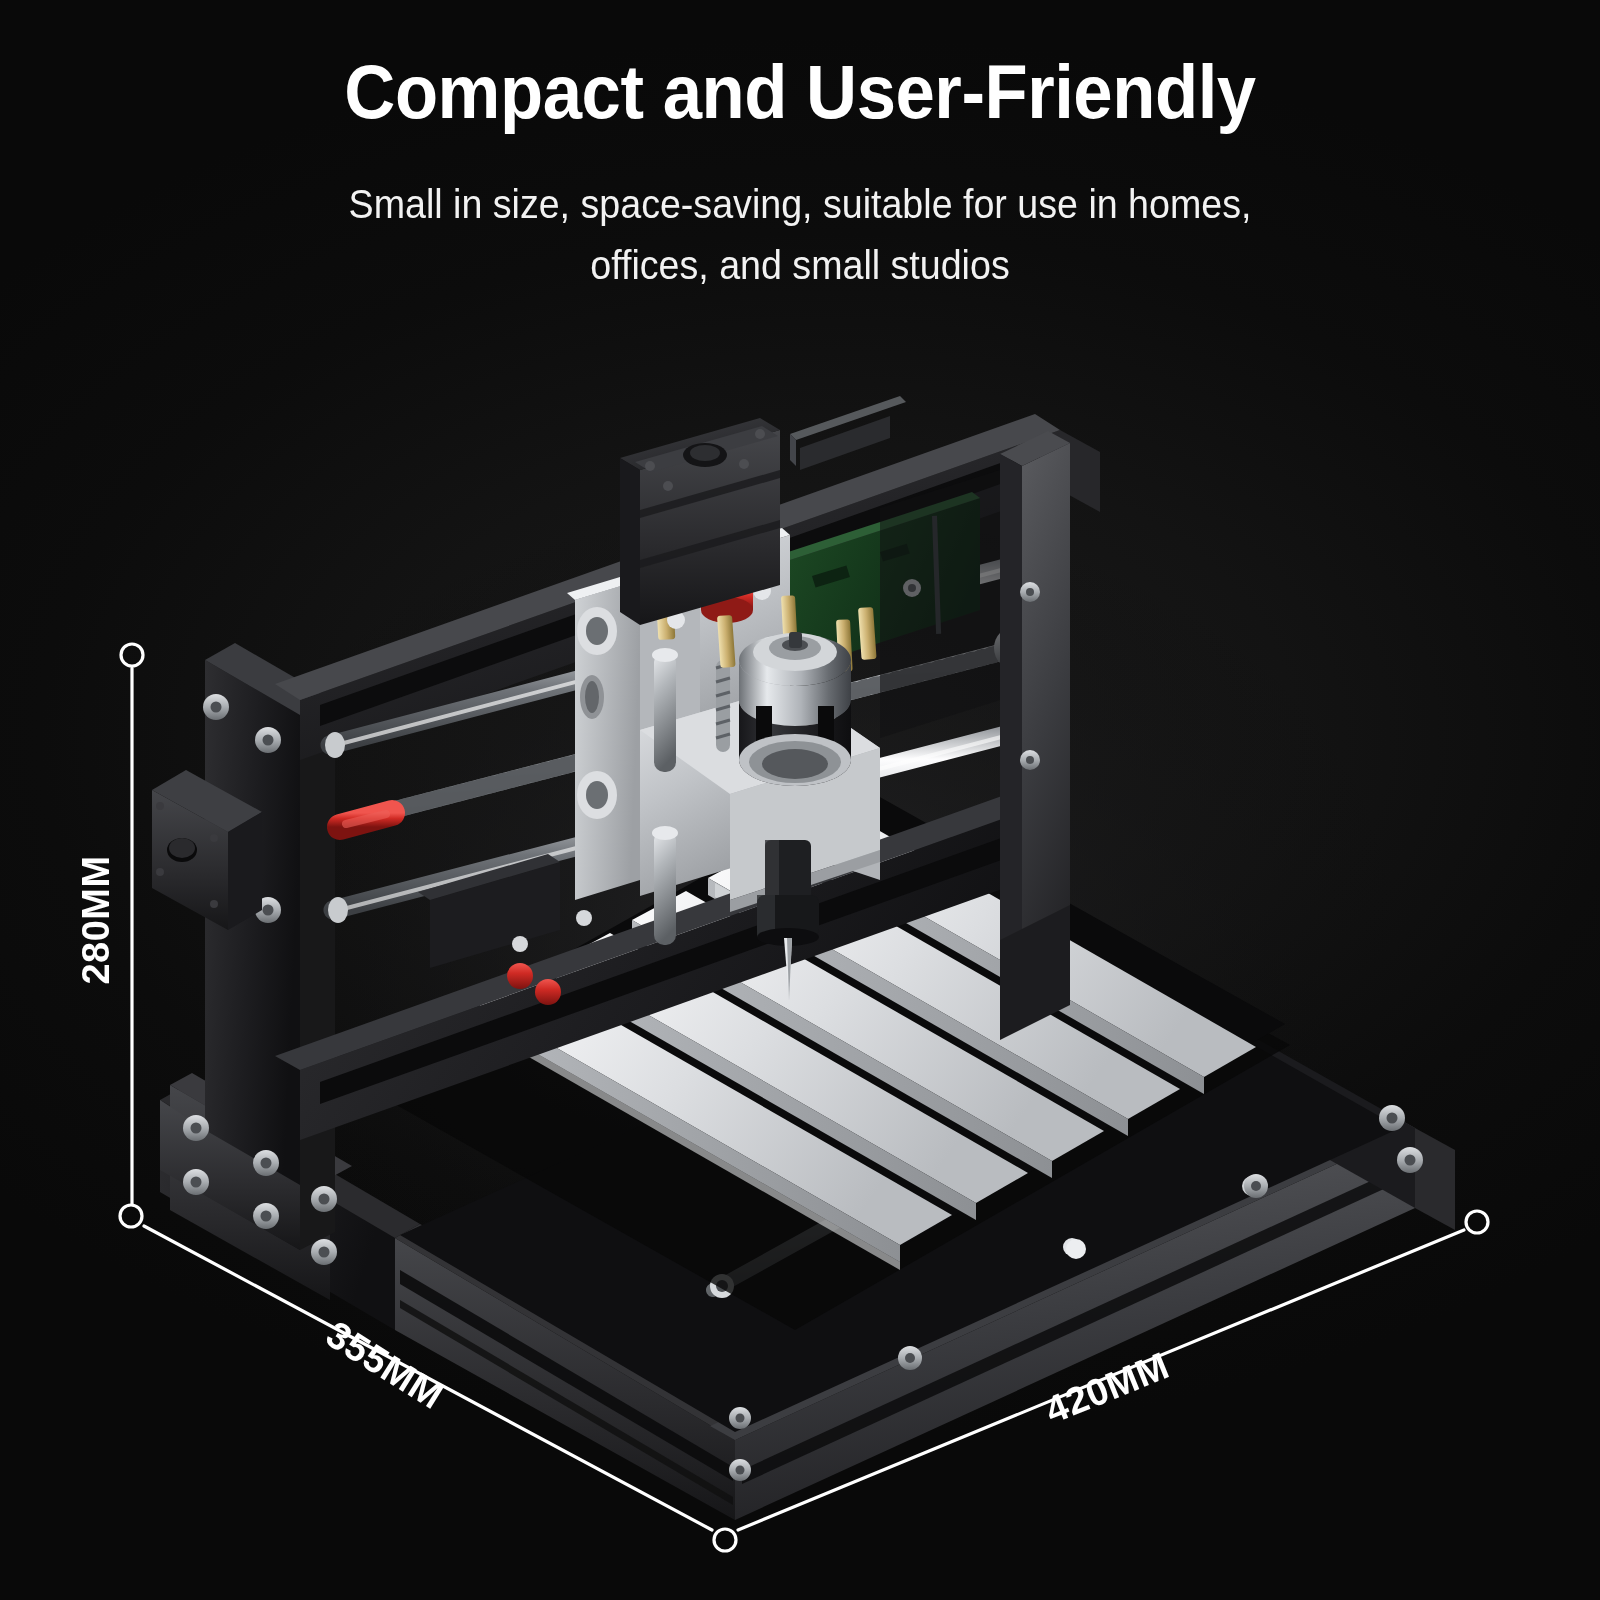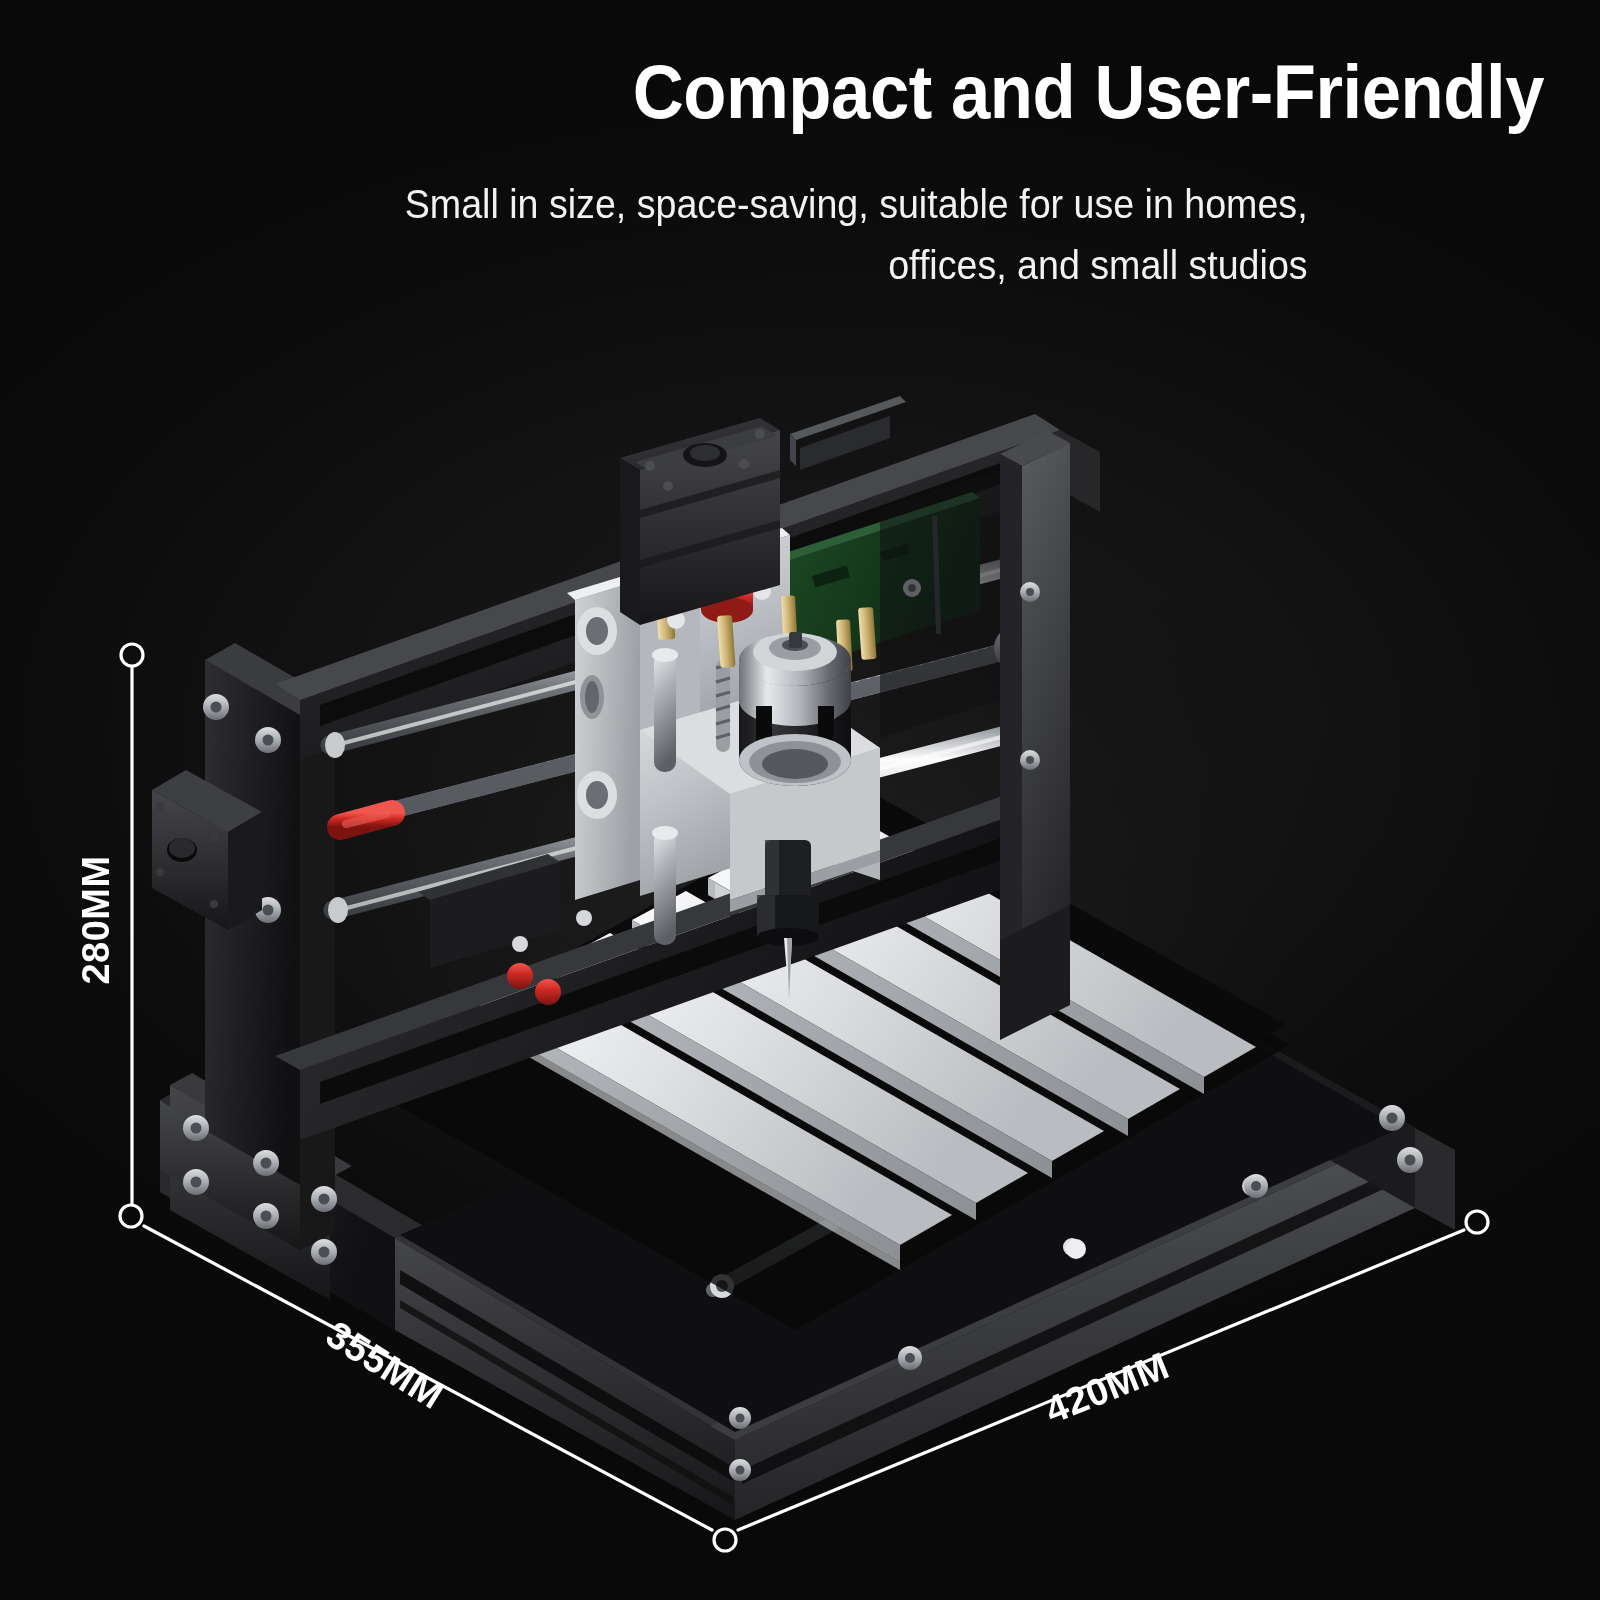--- a/index.html
+++ b/index.html
@@ -11,21 +11,21 @@
     position:relative;
   }
   #stage{
     position:absolute;inset:0;
     width:1600px;height:1600px;
     background:
       radial-gradient(ellipse 1100px 700px at 52% 46%, #1a1a1a 0%, #131313 42%, #0c0c0c 72%, #090909 100%);
   }
   .txtblock{
     position:absolute;left:0;right:0;top:54px;
-    text-align:right;
+    text-align:center;
     user-select:none;
   }
   #title{
     color:#ffffff;
     font-size:76px;
     font-weight:bold;
     letter-spacing:-0.5px;
     line-height:1.0;
     transform:scaleX(0.93);
     transform-origin:50% 50%;

